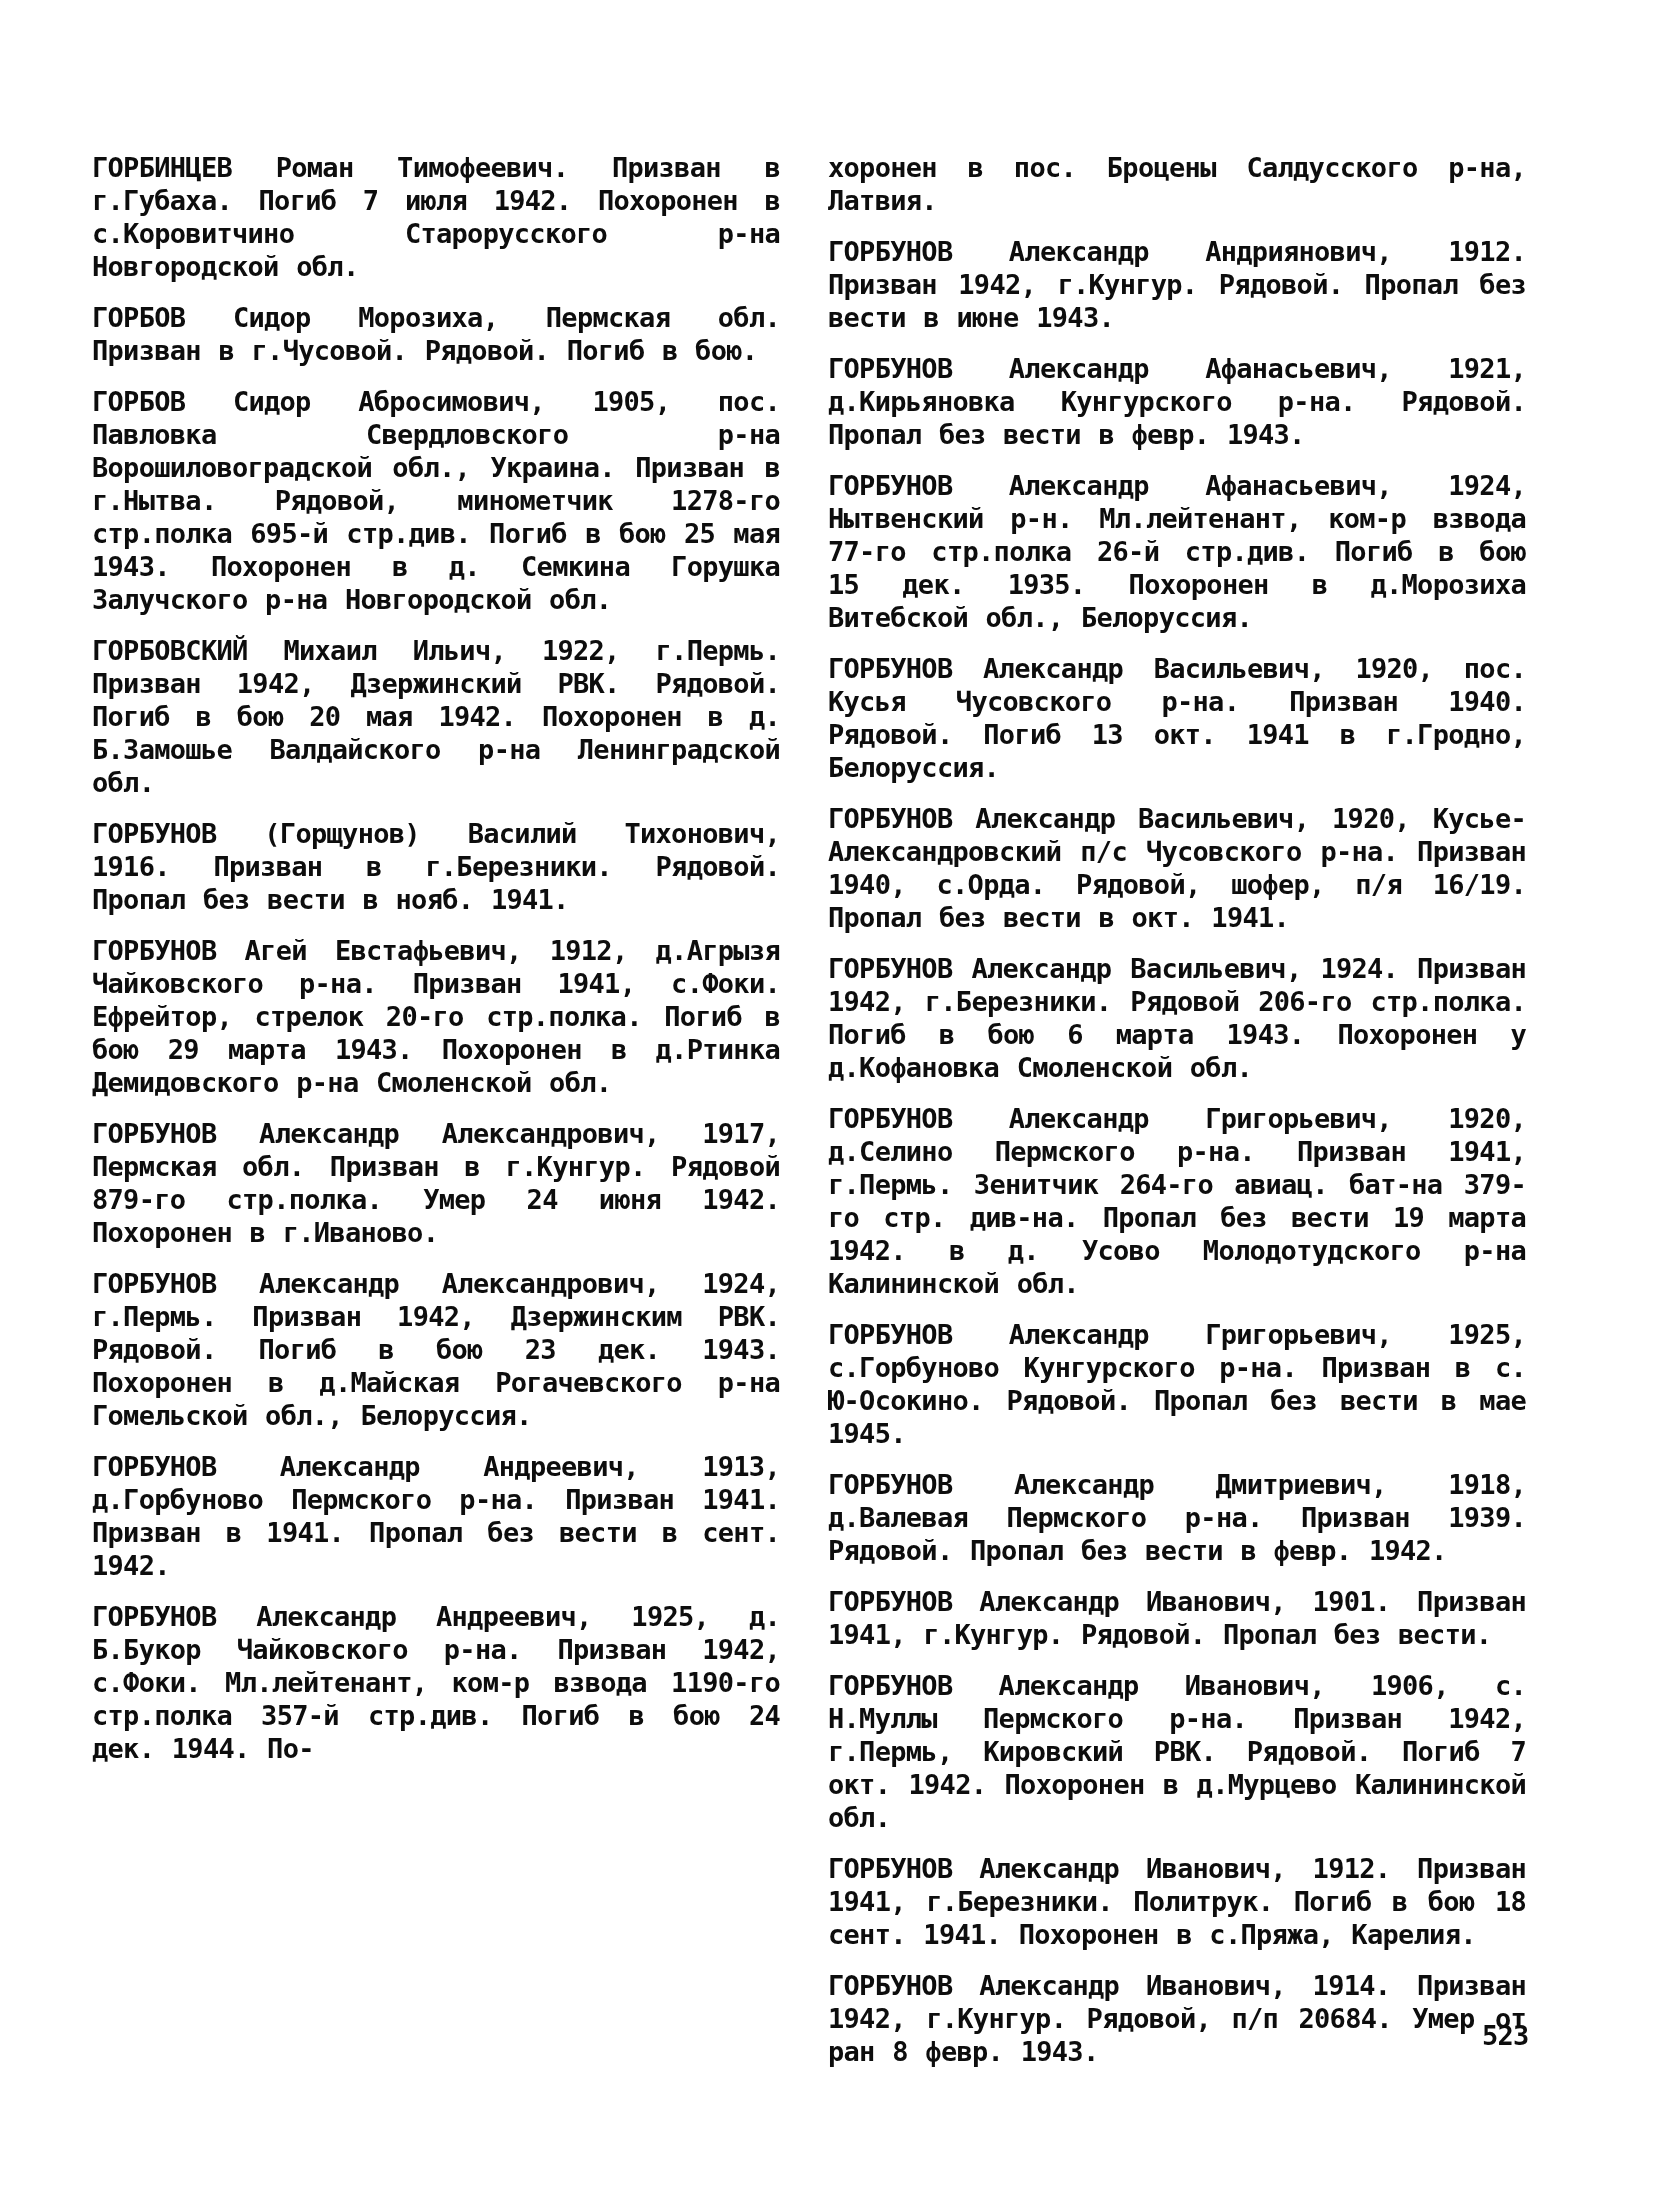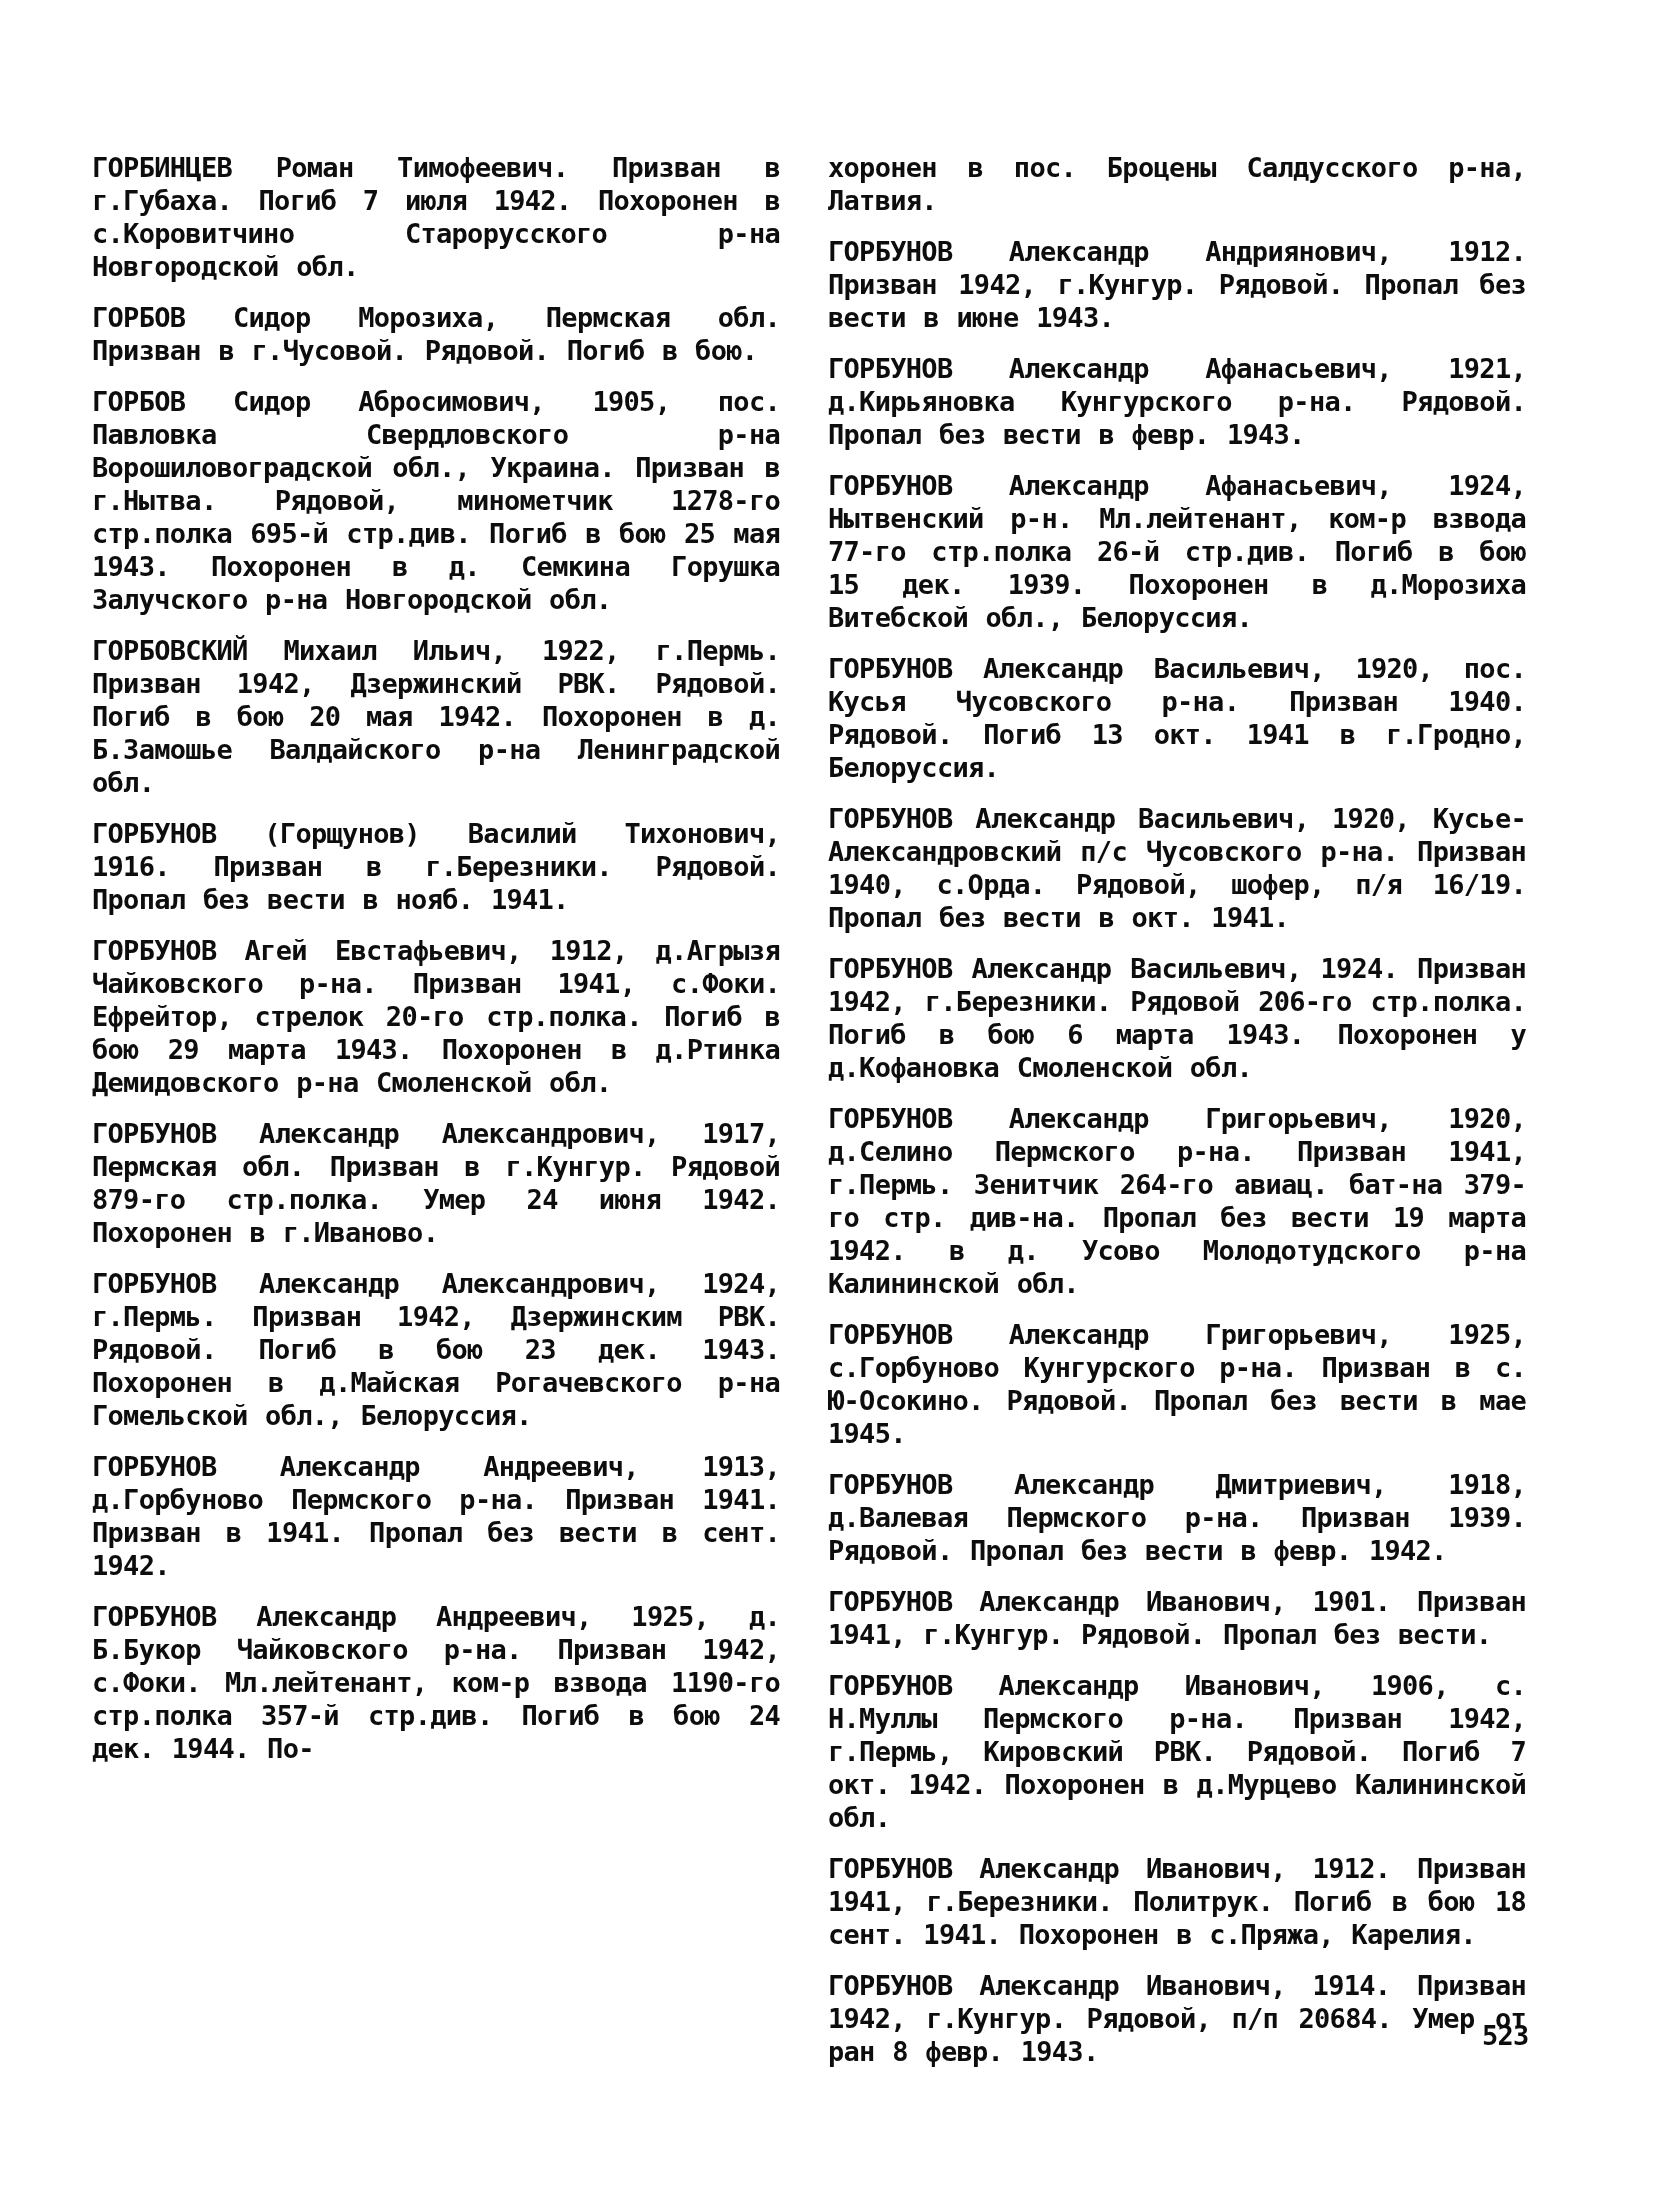--- a/index.html
+++ b/index.html
@@ -66,21 +66,21 @@
     <p class="entry">ГОРБУНОВ Александр Александрович, 1917, Пермская обл. Призван в г.Кунгур. Рядовой 879-го стр.полка. Умер 24 июня 1942. Похоронен в г.Иваново.</p>
     <p class="entry">ГОРБУНОВ Александр Александрович, 1924, г.Пермь. Призван 1942, Дзержинским РВК. Рядовой. Погиб в бою 23 дек. 1943. Похоронен в д.Майская Рогачевского р-на Гомельской обл., Белоруссия.</p>
     <p class="entry">ГОРБУНОВ Александр Андреевич, 1913, д.Горбуново Пермского р-на. Призван 1941. Призван в 1941. Пропал без вести в сент. 1942.</p>
     <p class="entry">ГОРБУНОВ Александр Андреевич, 1925, д. Б.Букор Чайковского р-на. Призван 1942, с.Фоки. Мл.лейтенант, ком-р взвода 1190-го стр.полка 357-й стр.див. Погиб в бою 24 дек. 1944. По-</p>
   </div>
 
   <div class="column column-right">
     <p class="entry">хоронен в пос. Броцены Салдусского р-на, Латвия.</p>
     <p class="entry">ГОРБУНОВ Александр Андриянович, 1912. Призван 1942, г.Кунгур. Рядовой. Пропал без вести в июне 1943.</p>
     <p class="entry">ГОРБУНОВ Александр Афанасьевич, 1921, д.Кирьяновка Кунгурского р-на. Рядовой. Пропал без вести в февр. 1943.</p>
-    <p class="entry">ГОРБУНОВ Александр Афанасьевич, 1924, Нытвенский р-н. Мл.лейтенант, ком-р взвода 77-го стр.полка 26-й стр.див. Погиб в бою 15 дек. 1939. Похоронен в д.Морозиха Витебской обл., Белоруссия.</p>
+    <p class="entry">ГОРБУНОВ Александр Афанасьевич, 1924, Нытвенский р-н. Мл.лейтенант, ком-р взвода 77-го стр.полка 26-й стр.див. Погиб в бою 15 дек. 1935. Похоронен в д.Морозиха Витебской обл., Белоруссия.</p>
     <p class="entry">ГОРБУНОВ Александр Васильевич, 1920, пос. Кусья Чусовского р-на. Призван 1940. Рядовой. Погиб 13 окт. 1941 в г.Гродно, Белоруссия.</p>
     <p class="entry">ГОРБУНОВ Александр Васильевич, 1920, Кусье-Александровский п/с Чусовского р-на. Призван 1940, с.Орда. Рядовой, шофер, п/я 16/19. Пропал без вести в окт. 1941.</p>
     <p class="entry">ГОРБУНОВ Александр Васильевич, 1924. Призван 1942, г.Березники. Рядовой 206-го стр.полка. Погиб в бою 6 марта 1943. Похоронен у д.Кофановка Смоленской обл.</p>
     <p class="entry">ГОРБУНОВ Александр Григорьевич, 1920, д.Селино Пермского р-на. Призван 1941, г.Пермь. Зенитчик 264-го авиац. бат-на 379-го стр. див-на. Пропал без вести 19 марта 1942. в д. Усово Молодотудского р-на Калининской обл.</p>
     <p class="entry">ГОРБУНОВ Александр Григорьевич, 1925, с.Горбуново Кунгурского р-на. Призван в с. Ю-Осокино. Рядовой. Пропал без вести в мае 1945.</p>
     <p class="entry">ГОРБУНОВ Александр Дмитриевич, 1918, д.Валевая Пермского р-на. Призван 1939. Рядовой. Пропал без вести в февр. 1942.</p>
     <p class="entry">ГОРБУНОВ Александр Иванович, 1901. Призван 1941, г.Кунгур. Рядовой. Пропал без вести.</p>
     <p class="entry">ГОРБУНОВ Александр Иванович, 1906, с. Н.Муллы Пермского р-на. Призван 1942, г.Пермь, Кировский РВК. Рядовой. Погиб 7 окт. 1942. Похоронен в д.Мурцево Калининской обл.</p>
     <p class="entry">ГОРБУНОВ Александр Иванович, 1912. Призван 1941, г.Березники. Политрук. Погиб в бою 18 сент. 1941. Похоронен в с.Пряжа, Карелия.</p>
     <p class="entry">ГОРБУНОВ Александр Иванович, 1914. Призван 1942, г.Кунгур. Рядовой, п/п 20684. Умер от ран 8 февр. 1943.</p>

